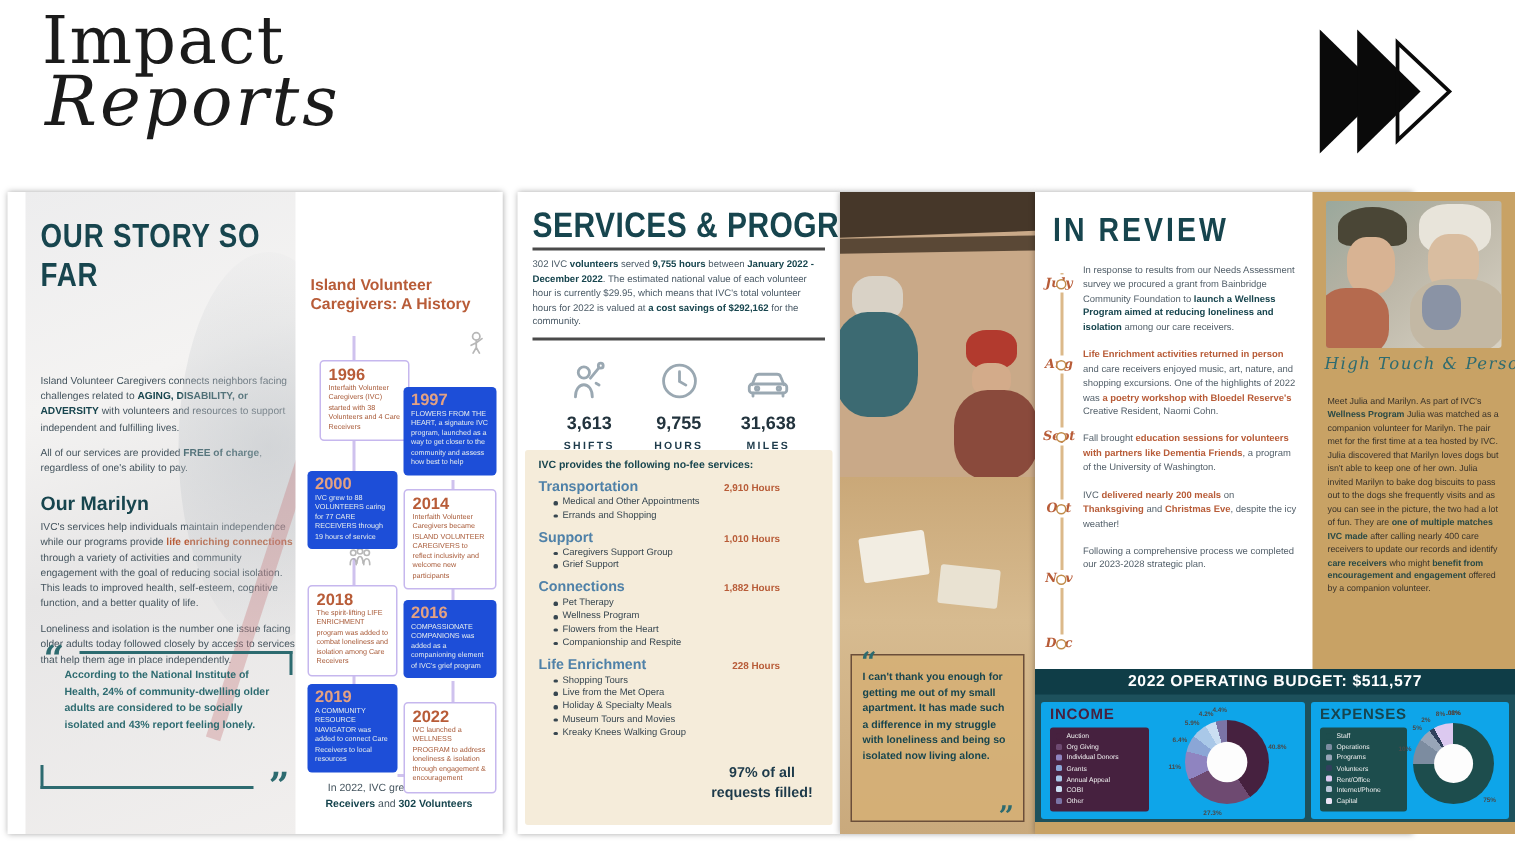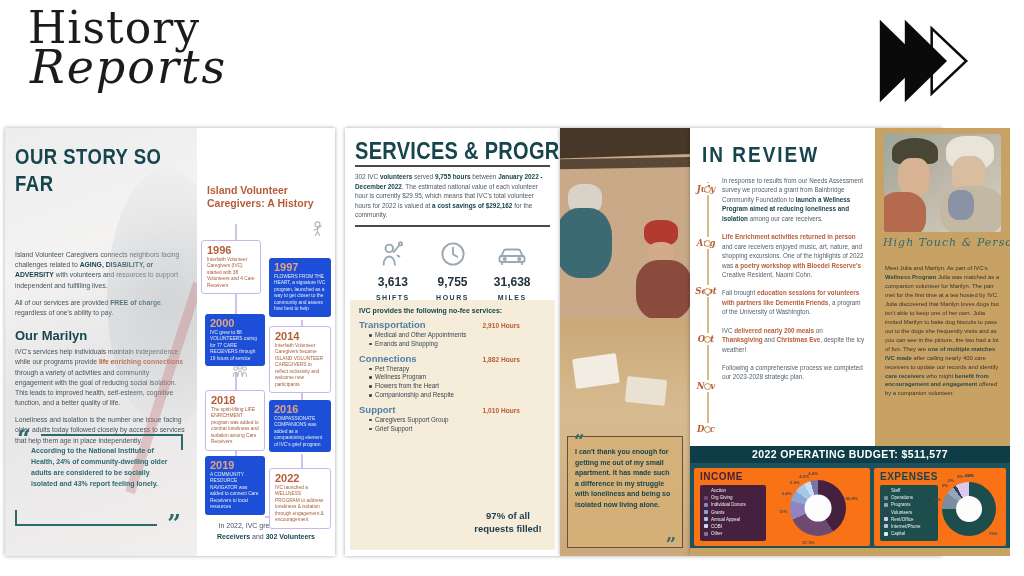--- a/index.html
+++ b/index.html
@@ -12,21 +12,21 @@
            line-height:1.0;margin-top:-6px;padding-left:2px;}
   .ff-icon{position:absolute;right:52px;top:14px;}
   
   .page{position:absolute;top:128px;height:428px;background:#fff;box-shadow:0 0 4px rgba(0,0,0,.35);}
   .page1{left:5px;width:330px;}
   .page2{left:345px;width:215px;}
   .photo-panel{position:absolute;top:128px;left:560px;width:130px;height:428px;overflow:hidden;
                box-shadow:0 0 4px rgba(0,0,0,.35);background:#c9a988;}
   .page3{left:690px;width:252px;}
   
-  .story-col{position:absolute;left:0;top:0;width:192px;height:428px;overflow:hidden;
+  .story-col{position:absolute;left:12px;top:0;width:192px;height:428px;overflow:hidden;
              background:linear-gradient(160deg,#ededee 0%,#f4f3f2 30%,#e7e6e6 55%,#f1efee 100%);}
   .story-shade{position:absolute;right:-30px;top:40px;width:120px;height:260px;border-radius:50%;
                background:radial-gradient(circle,rgba(190,195,200,.55),rgba(240,240,240,0));}
   .seatbelt{position:absolute;right:28px;top:150px;width:10px;height:220px;background:rgba(198,120,122,.35);
             transform:rotate(18deg);}
   .story-col h2{margin:16px 10px 0;font-size:18.5px;font-weight:bold;color:#17454e;
                 letter-spacing:.5px;transform:scaleY(1.2);transform-origin:top left;}
   .story-col h3{margin:10px 10px 4px;font-size:13px;font-weight:bold;color:#17454e;}
   .story-col .mission-block{margin-top:62px;}
   .para{margin:0 10px 7px;font-size:6.8px;line-height:1.5;color:#44545e;}
@@ -104,41 +104,41 @@
   .spot-photo{position:absolute;left:9px;top:6px;width:117px;height:98px;overflow:hidden;border-radius:2px;
               background:linear-gradient(140deg,#9aa89c 0%,#b8b3a4 40%,#d8d2c4 100%);}
   .spot-head{position:absolute;left:8px;top:108px;width:120px;font-family:"DejaVu Serif",serif;font-style:italic;
              font-size:11px;color:#2d6b70;letter-spacing:1px;white-space:nowrap;}
   .spot-body{position:absolute;left:10px;right:9px;top:130px;font-size:5.9px;line-height:1.52;color:#3a332a;}
   .spot-body .seg-strong{color:#2a4a46;}
   
   .budget{position:absolute;left:0;top:318px;width:320px;height:110px;background:#1d515c;}
   .budget-banner{height:17px;background:#0f3d47;color:#fff;font-size:10.5px;font-weight:bold;
                  letter-spacing:.4px;text-align:center;line-height:17px;}
-  .chart-card{position:absolute;top:22px;height:78px;background:#f97316;border-radius:2px;}
+  .chart-card{position:absolute;top:22px;height:78px;background:#0ea5e9;border-radius:2px;}
   .card-income{left:4px;width:176px;}
   .card-expenses{left:184px;width:132px;}
   .chart-head{position:absolute;left:6px;top:3px;font-size:10px;font-weight:bold;letter-spacing:.5px;}
   .legend{position:absolute;left:6px;top:17px;border-radius:2px;padding:3px 4px;box-sizing:border-box;}
   .legend-item{display:flex;align-items:center;margin-bottom:2.2px;}
   .legend-swatch{width:4px;height:4px;margin-right:3px;flex:none;border-radius:1px;}
   .legend-label{font-size:4.5px;color:#f2f2f2;white-space:nowrap;}
   .donut{position:absolute;border-radius:50%;}
   .donut .hole{position:absolute;left:50%;top:50%;width:48%;height:48%;border-radius:50%;
                background:#fdfdfd;transform:translate(-50%,-50%);}
   .slice-label{position:absolute;font-size:4.3px;font-weight:bold;color:#4a4a4a;transform:translate(-50%,-50%);white-space:nowrap;}
   .budget-footer{position:absolute;left:0;bottom:0;width:320px;height:8px;background:#c8a265;}
 </style>
 </head>
 <body>
 
 <div class="stage">
 
   <div class="brand">
-    <div class="brand-1">History</div>
+    <div class="brand-1">Impact</div>
     <div class="brand-2">Reports</div>
   </div>
   <svg class="ff-icon" width="96" height="94" viewBox="0 0 100 94">
     <polygon points="4,4 48,47 4,90" fill="#0a0a0a"></polygon>
     <polygon points="30,4 74,47 30,90" fill="#0a0a0a"></polygon>
     <polygon points="58,13 94,47 58,81" fill="none" stroke="#0a0a0a" stroke-width="2.6"></polygon>
   </svg>
 
   <div class="page page1">
     <div class="story-col">
@@ -172,21 +172,21 @@
           <div class="connector" style="left: 38px; top: 166px; width: 1.5px; height: 22px;"></div>
           <div class="connector" style="left: 104px; top: 192px; width: 1.5px; height: 8px;"></div>
           <div class="connector" style="left: 38px; top: 244px; width: 1.5px; height: 20px;"></div>
           <div class="connector" style="left: 104px; top: 258px; width: 1.5px; height: 16px;"></div>
           <div class="connector" style="left: 38px; top: 312px; width: 1.5px; height: 18px;"></div>
           <div class="connector" style="left: 104px; top: 326px; width: 1.5px; height: 16px;"></div>
           <div class="connector" style="left: 38px; top: 96px; width: 1.5px; height: 18px;"></div>
           <div class="connector" style="left: 68px; top: 388px; width: 60px; height: 1.5px;"></div>
         </div>
       <div id="milestones">
-          <div class="ms light" style="left: 4px; top: 112px; width: 60px;">
+          <div class="ms light" style="left: 16px; top: 112px; width: 60px;">
             <div class="yr">1996</div>
             <div class="tx">Interfaith Volunteer Caregivers (IVC) started with 38 Volunteers and 4 Care Receivers</div>
           </div>
           <div class="ms dark" style="left: 72px; top: 130px; width: 62px;">
             <div class="yr">1997</div>
             <div class="tx">FLOWERS FROM THE HEART, a signature IVC program, launched as a way to get closer to the community and assess how best to help</div>
           </div>
           <div class="ms dark" style="left: 8px; top: 186px; width: 60px;">
             <div class="yr">2000</div>
             <div class="tx">IVC grew to 88 VOLUNTEERS caring for 77 CARE RECEIVERS through 19 hours of service</div>
@@ -288,38 +288,51 @@
               <span class="cat-name">Transportation</span>
               <span class="cat-hours">2,910 Hours</span>
             </div>
             <ul>
               <li>Medical and Other Appointments</li>
               <li>Errands and Shopping</li>
             </ul>
           </div>
           <div class="cat">
             <div class="cat-head">
+              <span class="cat-name">Support</span>
+              <span class="cat-hours">1,010 Hours</span>
+            </div>
+            <ul>
+              <li>Caregivers Support Group</li>
+              <li>Grief Support</li>
+            </ul>
+          </div>
+          <div class="cat">
+            <div class="cat-head">
               <span class="cat-name">Connections</span>
               <span class="cat-hours">1,882 Hours</span>
             </div>
             <ul>
               <li>Pet Therapy</li>
               <li>Wellness Program</li>
               <li>Flowers from the Heart</li>
               <li>Companionship and Respite</li>
             </ul>
           </div>
           <div class="cat">
             <div class="cat-head">
-              <span class="cat-name">Support</span>
-              <span class="cat-hours">1,010 Hours</span>
+              <span class="cat-name">Life Enrichment</span>
+              <span class="cat-hours">228 Hours</span>
             </div>
             <ul>
-              <li>Caregivers Support Group</li>
-              <li>Grief Support</li>
+              <li>Shopping Tours</li>
+              <li>Live from the Met Opera</li>
+              <li>Holiday &amp; Specialty Meals</li>
+              <li>Museum Tours and Movies</li>
+              <li>Kreaky Knees Walking Group</li>
             </ul>
           </div>
         </div>
       <div class="requests-note">97% of all requests filled!</div>
     </div>
   </div>
 
   <div class="photo-panel">
     <div class="ph" style="left:-10px;top:-6px;width:160px;height:34px;border-radius:0;background:#463729;transform:rotate(-2deg);"></div>
     <div class="ph" style="left:-10px;top:30px;width:160px;height:10px;border-radius:0;background:#5a4836;transform:rotate(-1deg);"></div>

